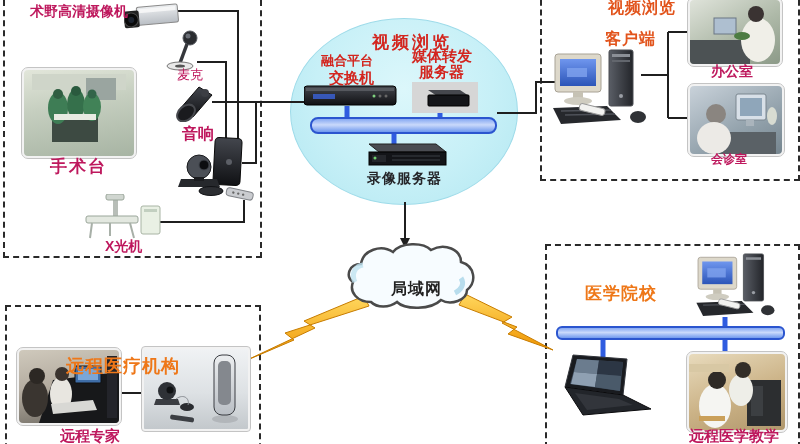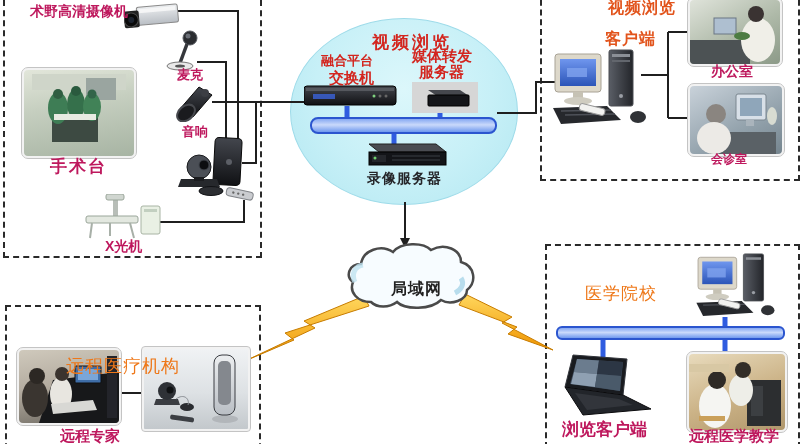--- a/index.html
+++ b/index.html
@@ -2,21 +2,21 @@
 <html><head>
 <meta charset="utf-8">
 <style>
   html,body{margin:0;padding:0;background:#fff;}
   #canvas{position:relative;width:800px;height:444px;background:#fff;overflow:hidden;
           font-family:"Liberation Sans",sans-serif;}
   .dashbox{position:absolute;border:2px dashed #2a2a2a;background:transparent;z-index:0;}
   .lbl{position:absolute;white-space:nowrap;color:#be185d;z-index:6;line-height:1.15;}
   .lbl-bold{font-weight:bold;}
   .red{color:#d3261f;font-weight:bold;}
-  .orange{color:#ee7718;font-weight:normal;}
+  .orange{color:#ee7718;font-weight:bold;}
   .orangered{color:#e2541c;font-weight:bold;}
   .bus{position:absolute;z-index:4;border:2px solid #2b55cf;border-radius:8px;
        background:linear-gradient(180deg,#87a9f2 0%,#c9d9fb 45%,#7099ee 100%);}
   .dev{position:absolute;z-index:5;}
   .photo{position:absolute;z-index:5;border:2px solid #f2f2f2;outline:1px solid #c4c4c4;
          border-radius:6px;overflow:hidden;}
   #nc-ellipse{position:absolute;left:290px;top:18px;width:226px;height:185px;border-radius:50%;
       background:radial-gradient(ellipse at 50% 38%,#dcf7fb 0%,#c7f0f7 55%,#b2e7f1 100%);
       border:1px solid #9edbe9;z-index:1;}
   #wires{position:absolute;left:0;top:0;z-index:3;}
@@ -304,22 +304,22 @@
       <ellipse cx="26" cy="52" rx="16" ry="22" fill="#f5f5f2"></ellipse>
       <circle cx="28" cy="26" r="9" fill="#2e2a26"></circle>
       <ellipse cx="52" cy="36" rx="12" ry="16" fill="#eeeee8"></ellipse>
       <circle cx="54" cy="16" r="8" fill="#332e28"></circle>
       <rect x="10" y="62" width="26" height="5" fill="#caa05a"></rect>
       <rect x="0" y="10" width="40" height="8" fill="#d8c8a4"></rect>
     </svg>
   </div>
 
   <div class="lbl lbl-bold" style="left:30px;top:3px;font-size:14px;">术野高清摄像机</div>
-  <div class="lbl" style="left:177px;top:68px;font-size:13px;font-weight:bold;">麦克</div>
-  <div class="lbl" style="left:182px;top:125px;font-size:13px;font-weight:bold;">音响</div>
+  <div class="lbl" style="left:177px;top:68px;font-size:13px;font-weight:normal;">麦克</div>
+  <div class="lbl" style="left:182px;top:125px;font-size:16px;font-weight:bold;">音响</div>
   <div class="lbl lbl-bold" style="left:50px;top:157px;font-size:17px;letter-spacing:2px;">手术台</div>
   <div class="lbl lbl-bold" style="left:105px;top:238px;font-size:14px;">X光机</div>
 
   <div class="lbl red" style="left:372px;top:33px;font-size:17px;letter-spacing:3px;">视频浏览</div>
   <div class="lbl red" style="left:321px;top:54px;font-size:13px;text-align:right;">融合平台</div>
   <div class="lbl red" style="left:329px;top:69px;font-size:15px;">交换机</div>
   <div class="lbl red" style="left:412px;top:47px;font-size:15px;">媒体转发</div>
   <div class="lbl red" style="left:419px;top:63px;font-size:15px;">服务器</div>
   <div class="lbl lbl-bold" style="left:367px;top:170px;font-size:14px;color:#26262a;letter-spacing:1px;">录像服务器</div>
 
@@ -327,16 +327,15 @@
   <div class="lbl orangered" style="left:605px;top:16px;font-size:16px;letter-spacing:1px;margin-top:14px;">客户端</div>
   <div class="lbl lbl-bold" style="left:711px;top:63px;font-size:14px;">办公室</div>
   <div class="lbl lbl-bold" style="left:711px;top:153px;font-size:12px;">会诊室</div>
 
   <div class="lbl lbl-bold" style="left:391px;top:272px;font-size:16px;color:#222;letter-spacing:1px;margin-top:8px;">局域网</div>
 
   <div class="lbl orange" style="left:66px;top:312px;font-size:18px;letter-spacing:1px;margin-top:44px;">远程医疗机构</div>
   <div class="lbl lbl-bold" style="left:60px;top:427px;font-size:15px;">远程专家</div>
 
   <div class="lbl orange" style="left:585px;top:284px;font-size:17px;letter-spacing:1px;">医学院校</div>
-  <div class="lbl lbl-bold" style="left:562px;top:420px;font-size:17px;">浏览客户端</div>
   <div class="lbl lbl-bold" style="left:689px;top:427px;font-size:15px;">远程医学教学</div>
 
 </div>
 
 </body></html>

